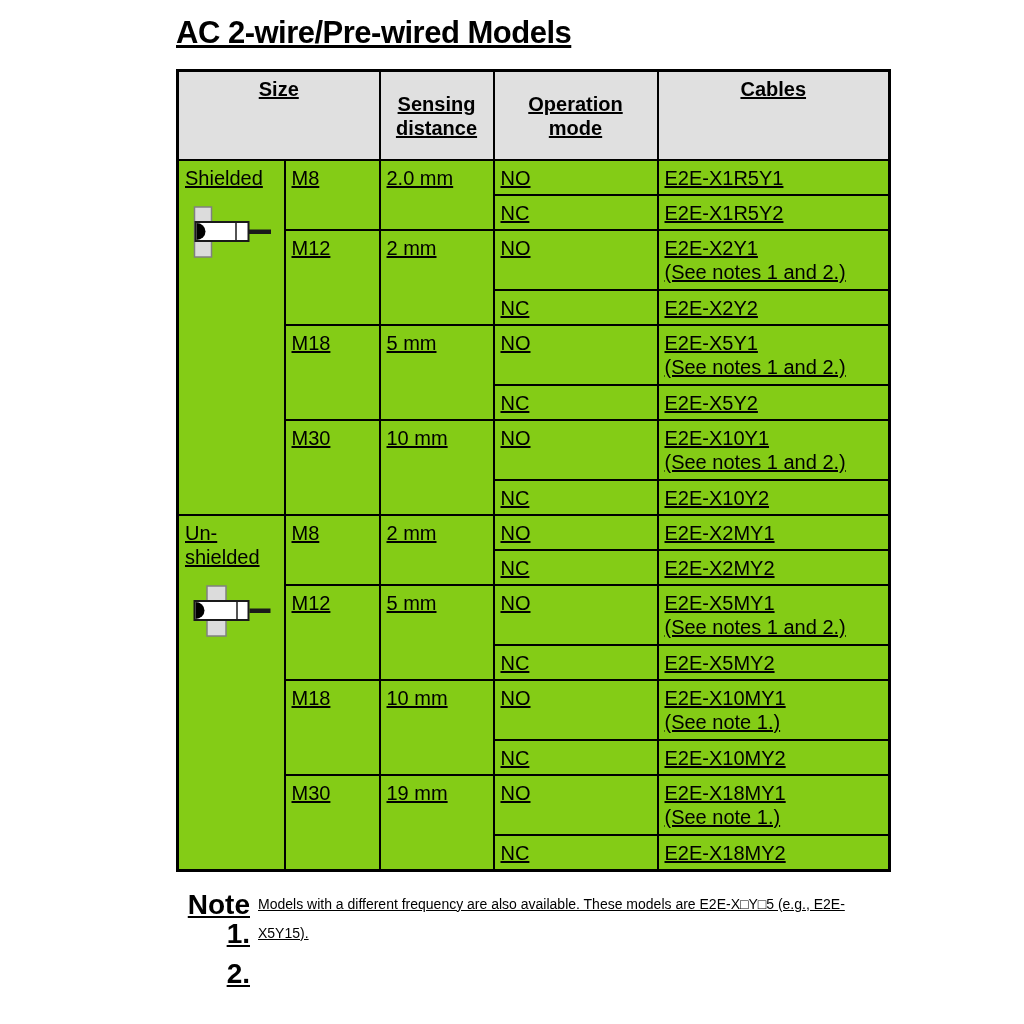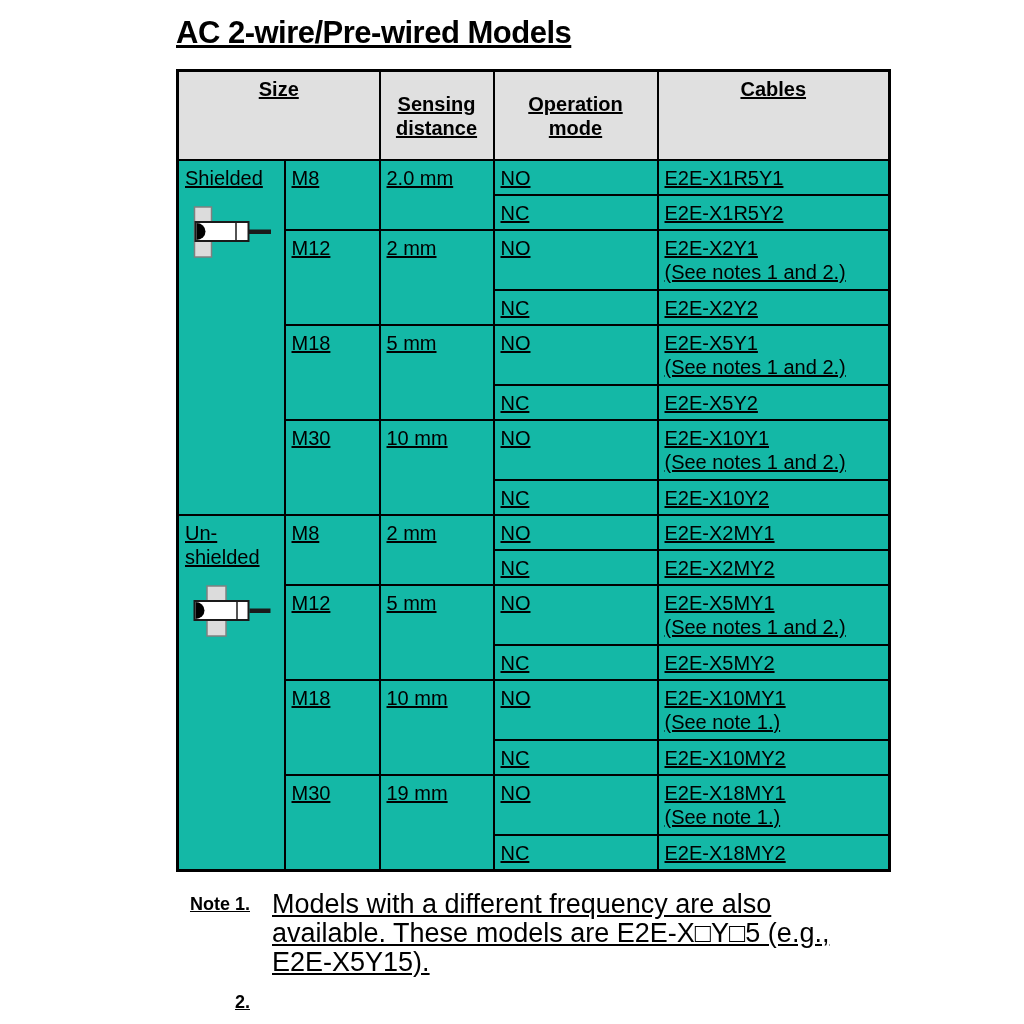--- a/index.html
+++ b/index.html
@@ -38,41 +38,41 @@
     padding: 5px 2px 4px 2px;
     line-height: 24px;
   }
   .th-wrap { display: block; max-width: 112px; margin: 15px auto; }
 
   .models td {
     font-size: 20px;
     line-height: 24px;
     vertical-align: top;
     padding: 5px 4px 0 6px;
-    background: #14b8a6;
+    background: #84cc16;
   }
   tr.h1 { height: 35px; }
   tr.h2 { height: 60px; }
 
   .group-label { line-height: 24px; }
   .sensor-svg { display: block; margin: 16px 0 0 8px; }
 
   .notes { margin-top: 18px; width: 690px; }
   .note { display: flex; margin-bottom: 11px; }
   .note-label {
     width: 74px; min-width: 74px;
     text-align: right;
     font-weight: bold;
-    font-size: 18px;
+    font-size: 28px;
     line-height: 29px;
   }
   .note-text {
-    margin-left: 22px;
+    margin-left: 8px;
     width: 604px;
-    font-size: 27px;
+    font-size: 14px;
     line-height: 29px;
   }
 </style>
 </head>
 <body>
 
 <div class="page">
 
   <h1 class="page-title">AC 2-wire/Pre-wired Models</h1>
 

